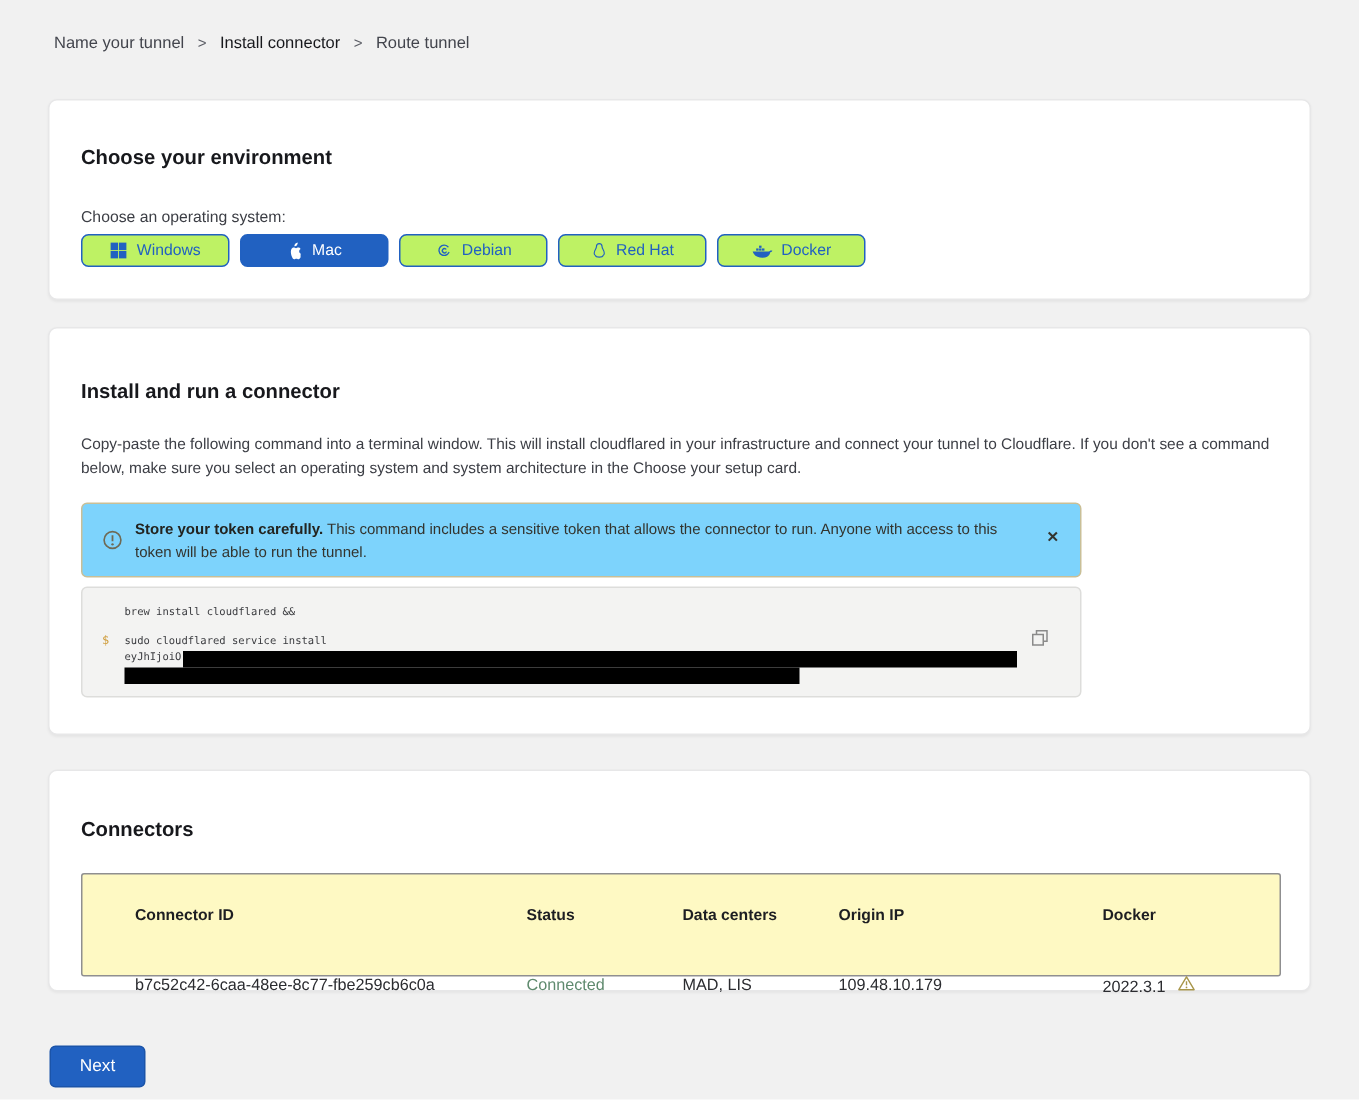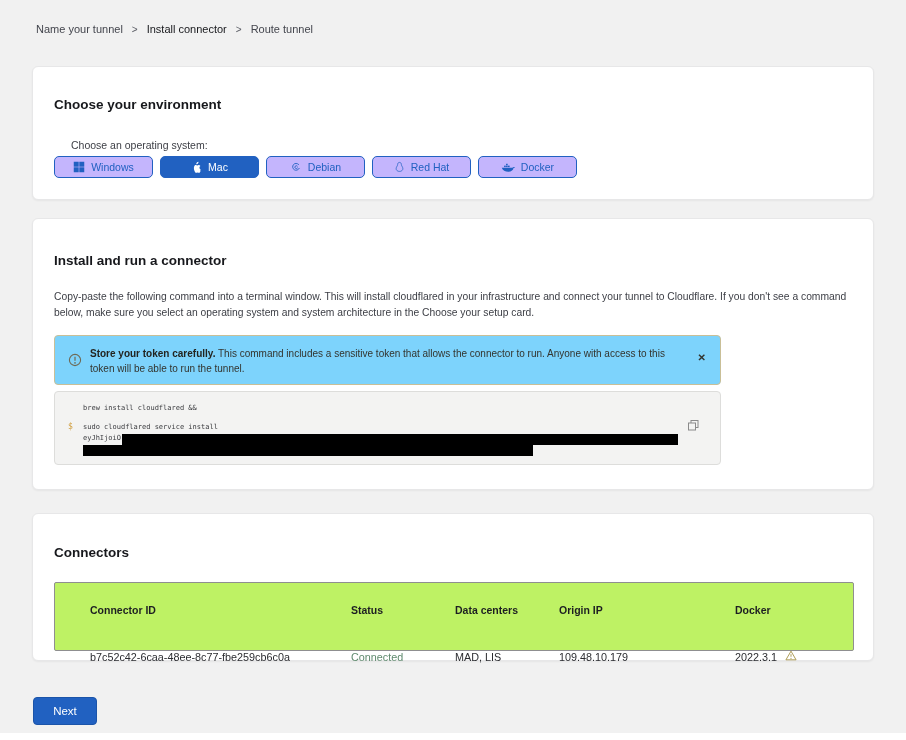--- a/index.html
+++ b/index.html
@@ -21,25 +21,25 @@
   
   .card {
     position:absolute; left:32px; width:842px;
     background:#fff; border:1px solid #e7e7e8; border-radius:6px;
     box-shadow:0 1px 2px rgba(0,0,0,.05);
   }
   .card h2 { font-size:13.5px; font-weight:700; color:#17181c; }
 
   #card-env { top:66px; height:134px; }
   #card-env h2 { position:absolute; top:30px; left:21px; }
-  .os-label { position:absolute; top:72px; left:38px; font-size:10.5px; color:#3c3e45; }
+  .os-label { position:absolute; top:72px; left:21px; font-size:10.5px; color:#3c3e45; }
   .os-row { position:absolute; top:89px; left:21px; display:flex; gap:7px; }
   .os-btn {
     width:99px; height:22px; display:flex; align-items:center; justify-content:center; gap:6px;
-    background:#c4b5fd; border:1px solid #2161c1; border-radius:5px;
+    background:#bef264; border:1px solid #2161c1; border-radius:5px;
     font-size:10.5px; color:#2161c1; font-family:"Liberation Sans", sans-serif; cursor:pointer;
   }
   .os-btn.selected { background:#2161c1; color:#fff; }
   .os-btn svg { display:block; }
 
   #card-install { top:218px; height:272px; }
   #card-install h2 { position:absolute; top:34px; left:21px; }
   .install-desc { position:absolute; top:70px; left:21px; width:800px; font-size:10.3px; line-height:16px; color:#3c3e45; }
 
   .banner {
@@ -62,21 +62,21 @@
   .code-line3 { position:absolute; left:28px; top:42px; white-space:nowrap; }
   .redact-bar { display:inline-block; background:#000; height:11px; vertical-align:top; }
   .bar1 { width:556px; margin-left:1px; }
   .bar2 { position:absolute; left:28px; top:53px; width:450px; }
   .copy-btn { position:absolute; right:20px; top:27px; background:none; border:none; cursor:pointer; padding:0; }
 
   #card-connectors { top:513px; height:148px; }
   #card-connectors h2 { position:absolute; top:31px; left:21px; }
   .conn-table {
     position:absolute; top:68px; left:21px; width:800px; height:69px;
-    background:#bef264; border:1px solid #8f8f90; border-radius:2px;
+    background:#fef9c3; border:1px solid #8f8f90; border-radius:2px;
     padding:21px 0 0 35px;
   }
   .t-row { display:grid; grid-template-columns:261px 104px 104px 176px auto; align-items:center; }
   .t-head { font-size:10.5px; font-weight:700; color:#1d1e22; margin-bottom:10px; }
   .t-data { font-size:10.8px; color:#2b2c30;margin-top:34px; }
   .status-connected { color:#5f8a6e; }
   .version-cell { display:flex; align-items:flex-end; gap:8px; }
 
   .next-btn {
     position:absolute; top:697px; left:33px; width:64px; height:28px;

